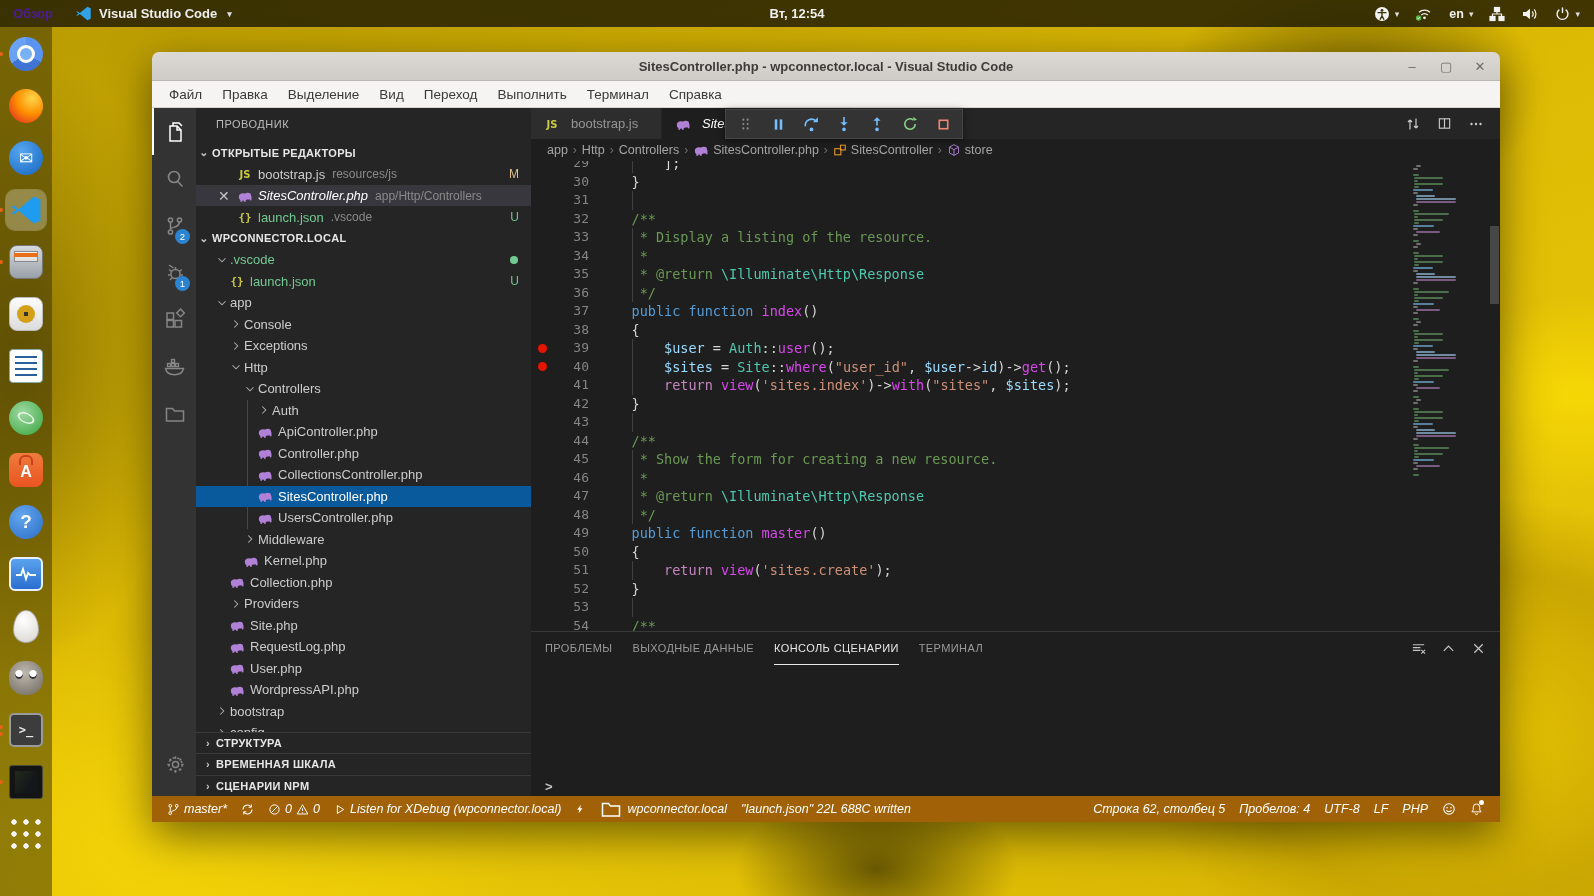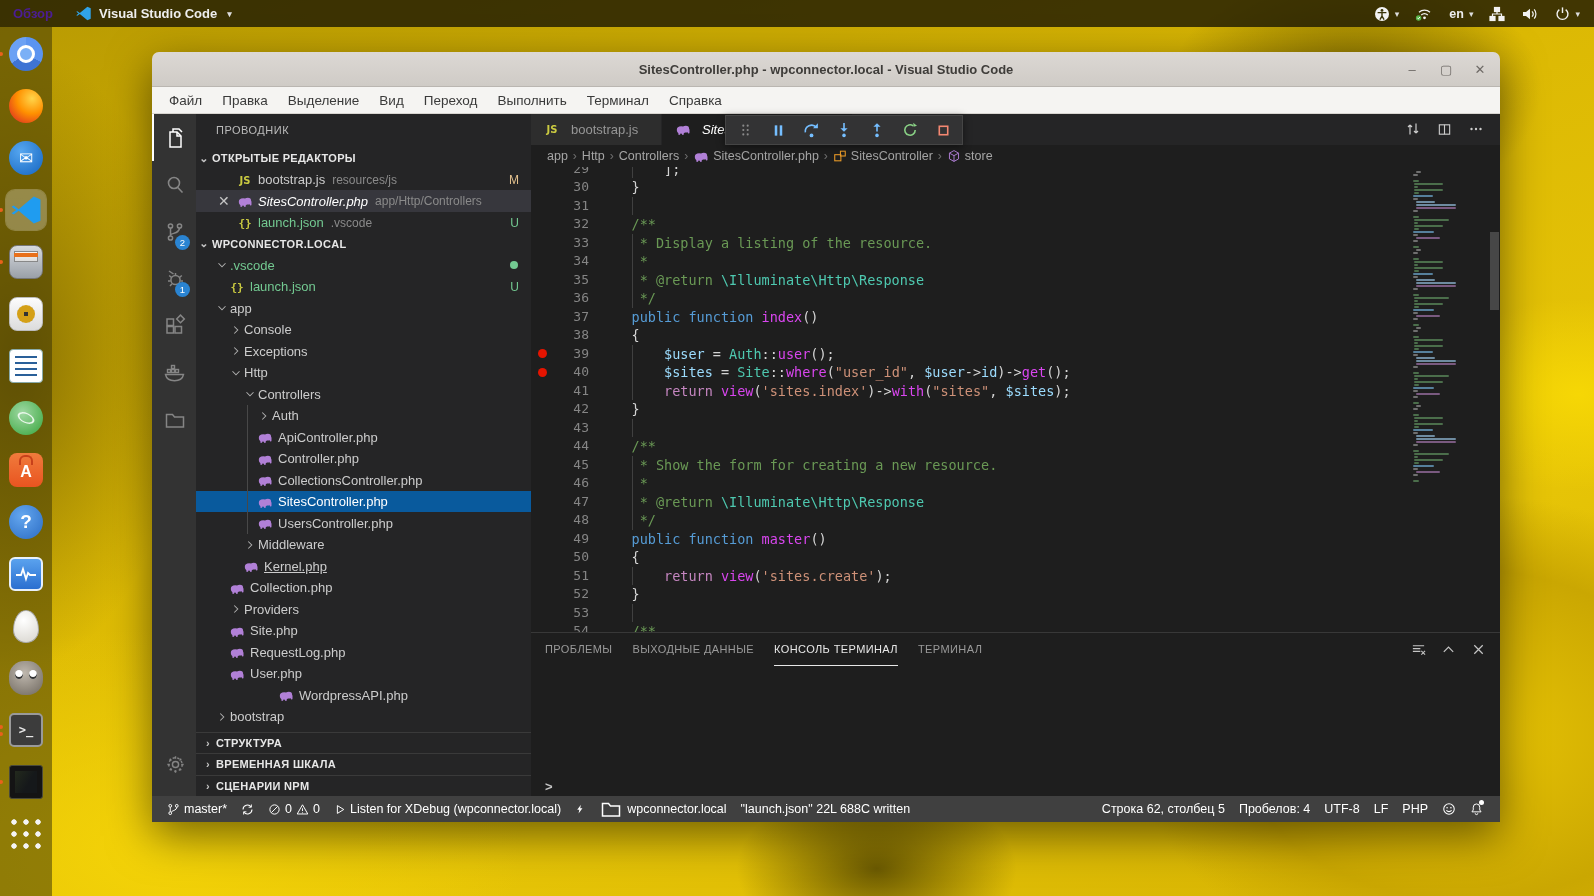--- a/index.html
+++ b/index.html
@@ -60,21 +60,21 @@
   .di-gimp .ic::before, .di-gimp .ic::after { content:""; position:absolute; top:9px; width:8px; height:9px; background:#fff; border-radius:50%; box-shadow:inset 0 -2px 0 #333; }
   .di-gimp .ic::before { left:6px; } .di-gimp .ic::after { right:6px; }
   .di-terminal .ic { background:#3c3c3c; border:2px solid #9a9a9a; border-radius:5px; }
   .di-terminal .ic::after { content:">_"; position:absolute; inset:0; color:#e8e8e8; font-family:"DejaVu Sans Mono", monospace; font-size:12px; font-weight:bold; display:flex; align-items:center; justify-content:center; }
   .di-darkapp .ic { background:#141414; border:1px solid #4a4a3a; border-radius:3px; }
   .di-darkapp .ic::after { content:""; position:absolute; inset:5px; background:linear-gradient(120deg, #232a1d, #15181a 60%); }
   .di-grid .ic { background:radial-gradient(circle, #f4f4f4 2.4px, transparent 3px); background-size:12px 12px; background-position:center; width:32px; height:32px; border-radius:0; }
   
   .window { position:absolute; left:152px; top:52px; width:1348px; height:770px; border-radius:7px 7px 0 0;
     box-shadow:0 14px 44px rgba(0,0,0,.5); z-index:30; display:flex; flex-direction:column; overflow:hidden; }
-  .titlebar { height:35px; background:linear-gradient(#dcd8d4,#cfcbc6); display:flex; align-items:center; position:relative; border-bottom:1px solid #bab6b1; }
+  .titlebar { height:29px; background:linear-gradient(#dcd8d4,#cfcbc6); display:flex; align-items:center; position:relative; border-bottom:1px solid #bab6b1; }
   .tb-title { position:absolute; left:0; right:0; text-align:center; font-size:13px; font-weight:bold; color:#3e3c39; }
   .win-controls { margin-left:auto; display:flex; align-items:center; gap:22px; padding-right:14px; z-index:2; color:#6e6a66; font-size:13px; }
   .wc { width:12px; text-align:center; }
   .menubar { height:27px; background:#f5f4f2; display:flex; align-items:center; padding-left:8px; gap:2px; border-bottom:1px solid #d8d5d0; }
   .menu-item { font-size:13.5px; color:#3a3a3a; padding:3px 9px; border-radius:3px; }
   .main { flex:1; display:flex; min-height:0; background:#1e1e1e; }
   
   .activitybar { width:44px; background:#333333; display:flex; flex-direction:column; align-items:stretch; }
   .ab-item { position:relative; height:47px; display:flex; align-items:center; justify-content:center; color:#858585; border-left:2px solid transparent; }
   .ab-item.active { color:#ffffff; border-left-color:#ffffff; }
@@ -152,20 +152,21 @@
     <span class="tb-appmenu">
       <span id="tb-vsc-logo">
           <svg width="17" height="17" viewBox="0 0 24 24">
             <path d="M17.5 2.5L6.8 11.4 3.4 8.8 1.8 9.7 5 12l-3.2 2.3 1.6.9 3.4-2.6 10.7 8.9 4.7-2V4.5z" fill="#30a3e8"></path>
           </svg>
         </span>
       <span>Visual Studio Code</span>
       <span class="caret">▾</span>
     </span>
   </div>
+  <div class="tb-clock">Вт, 12:54</div>
   <div class="tb-right">
       <div class="tray-item">
         <div>
           <svg width="16" height="16" viewBox="0 0 16 16">
             <circle cx="8" cy="8" r="7" fill="#f2f2f2"></circle>
             <circle cx="8" cy="4.4" r="1.4" fill="#3a3408"></circle>
             <path d="M3.6 6.6h8.8M8 6.6v3.6M8 10.2l-2.1 3.4M8 10.2l2.1 3.4" stroke="#3a3408" stroke-width="1.4" fill="none"></path>
           </svg>
         </div>
         <span class="caret">▾</span>
@@ -564,21 +565,21 @@
             <span class="fname">UsersController.php</span>
           </div>
           <div class="tree-row" style="padding-left: 46px;">
             <div class="tw">
               <svg width="14" height="14" viewBox="0 0 16 16" fill="none" stroke="currentColor" stroke-width="1.2">
                 <path d="M6 4l4 4-4 4"></path>
               </svg>
             </div>
             <span class="fname">Middleware</span>
           </div>
-          <div class="tree-row" style="padding-left: 46px; text-decoration: underline;">
+          <div class="tree-row" style="padding-left: 46px;">
             <div class="ficon">
               <svg width="16" height="16" viewBox="0 0 16 16" fill="#b180d7">
                 <ellipse cx="6.2" cy="9" rx="4.4" ry="3.7"></ellipse>
                 <circle cx="10.8" cy="8.2" r="3.4"></circle>
                 <rect x="12.8" y="8.2" width="1.7" height="4.4" rx="0.8"></rect>
                 <rect x="3.4" y="10.8" width="1.7" height="3"></rect>
                 <rect x="7" y="10.8" width="1.7" height="3"></rect>
               </svg>
             </div>
             <span class="fname">Kernel.php</span>
@@ -632,21 +633,21 @@
               <svg width="16" height="16" viewBox="0 0 16 16" fill="#b180d7">
                 <ellipse cx="6.2" cy="9" rx="4.4" ry="3.7"></ellipse>
                 <circle cx="10.8" cy="8.2" r="3.4"></circle>
                 <rect x="12.8" y="8.2" width="1.7" height="4.4" rx="0.8"></rect>
                 <rect x="3.4" y="10.8" width="1.7" height="3"></rect>
                 <rect x="7" y="10.8" width="1.7" height="3"></rect>
               </svg>
             </div>
             <span class="fname">User.php</span>
           </div>
-          <div class="tree-row" style="padding-left: 49px; margin-left: 32px;">
+          <div class="tree-row" style="padding-left: 32px;">
             <div class="ficon">
               <svg width="16" height="16" viewBox="0 0 16 16" fill="#b180d7">
                 <ellipse cx="6.2" cy="9" rx="4.4" ry="3.7"></ellipse>
                 <circle cx="10.8" cy="8.2" r="3.4"></circle>
                 <rect x="12.8" y="8.2" width="1.7" height="4.4" rx="0.8"></rect>
                 <rect x="3.4" y="10.8" width="1.7" height="3"></rect>
                 <rect x="7" y="10.8" width="1.7" height="3"></rect>
               </svg>
             </div>
             <span class="fname">WordpressAPI.php</span>
@@ -1065,21 +1066,21 @@
             <div class="mm-line" style="margin-left: 4.8px; width: 4.72px; background: rgb(111, 111, 111);"></div>
             <div class="mm-line"></div>
             <div class="mm-line" style="margin-left: 4.8px; width: 6.16px; background: rgb(75, 110, 75);"></div>
           </div>
         <div class="vscroll"></div>
       </div>
       <div class="panel">
         <div class="panel-tabs" id="panel-tabs">
           <div class="ptab">ПРОБЛЕМЫ</div>
             <div class="ptab">ВЫХОДНЫЕ ДАННЫЕ</div>
-            <div class="ptab active">КОНСОЛЬ ТЕРМИНАЛ</div>
+            <div class="ptab active">КОНСОЛЬ СЦЕНАРИИ</div>
             <div class="ptab">ТЕРМИНАЛ</div>
             <div class="panel-actions" id="panel-actions">
               <div>
                 <svg width="15" height="15" viewBox="0 0 16 16" fill="none" stroke="#c5c5c5" stroke-width="1.2">
                   <path d="M2 4h12M2 7h8M2 10h8"></path>
                   <path d="M11 9.5l4 4m0-4l-4 4"></path>
                 </svg>
               </div>
               <div>
                 <svg width="15" height="15" viewBox="0 0 16 16" fill="none" stroke="#c5c5c5" stroke-width="1.3">
@@ -1093,21 +1094,21 @@
               </div>
             </div>
         </div>
         <div class="panel-body"></div>
         <div class="panel-prompt">
           <span>&gt;</span>
         </div>
       </div>
     </div>
   </div>
-  <div class="statusbar" id="statusbar" style="background: #404040;">
+  <div class="statusbar" id="statusbar" style="background: #a16207; font-style: italic;">
     <div class="sb-item">
         <div>
           <svg width="13" height="13" viewBox="0 0 16 16" fill="none" stroke="#fff" stroke-width="1.2">
             <circle cx="4" cy="3.5" r="1.7"></circle>
             <circle cx="4" cy="12.5" r="1.7"></circle>
             <circle cx="12" cy="3.5" r="1.7"></circle>
             <path d="M4 5.2v5.6M12 5.2c0 3.6-4 3.8-6.5 5.4"></path>
           </svg>
         </div>
         <span>master*</span>

